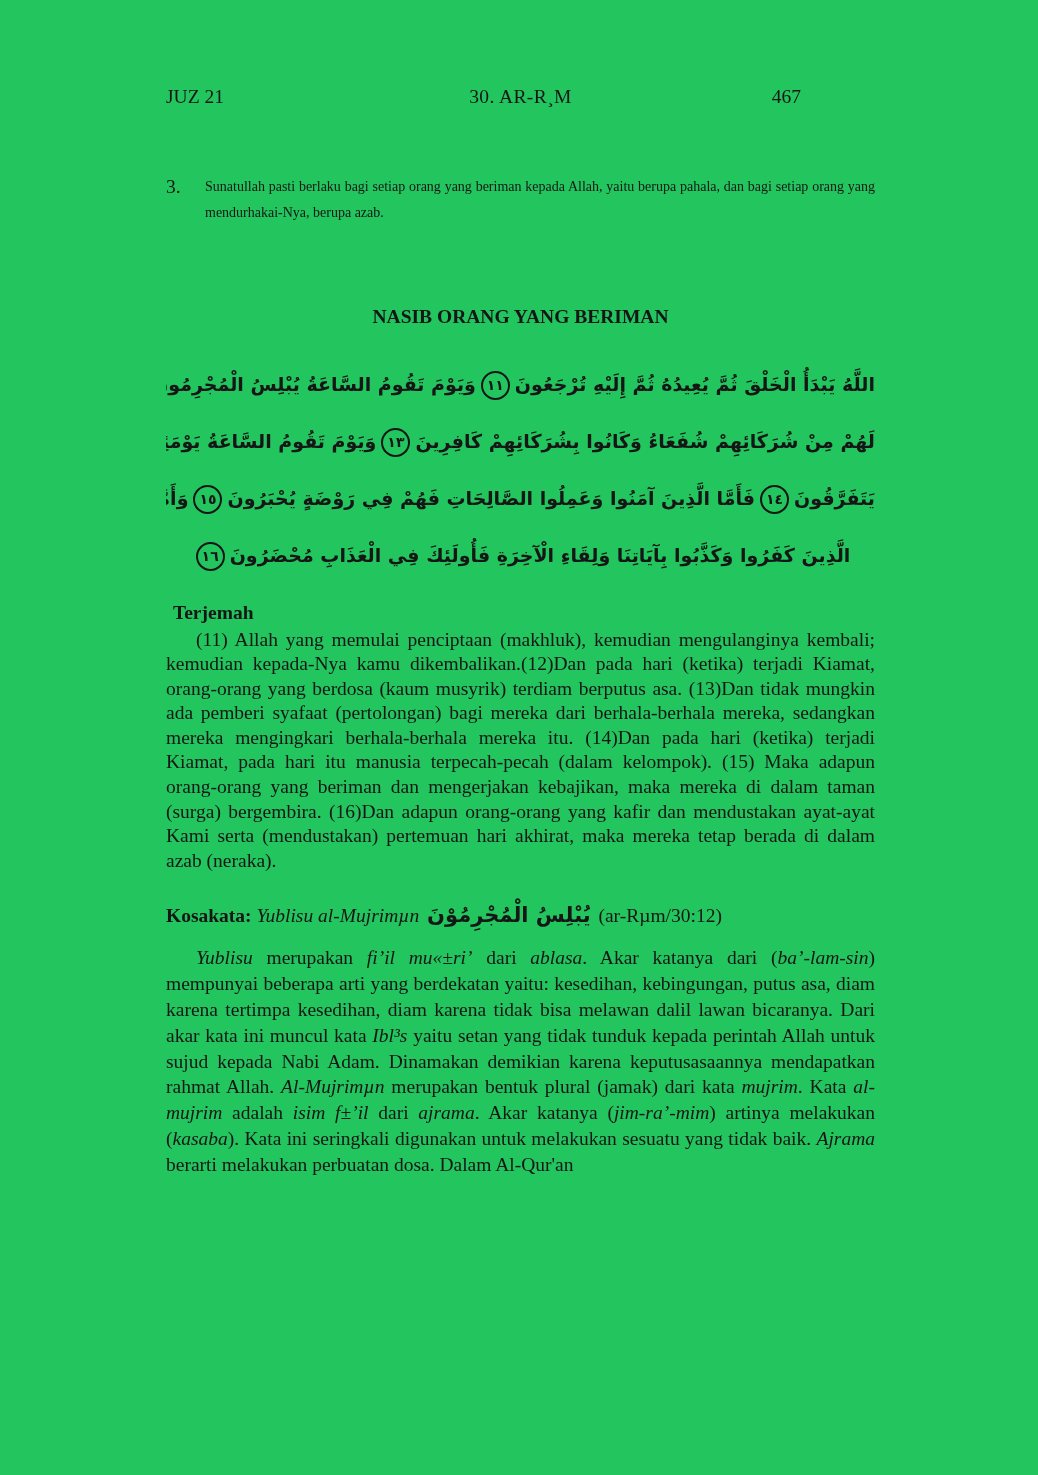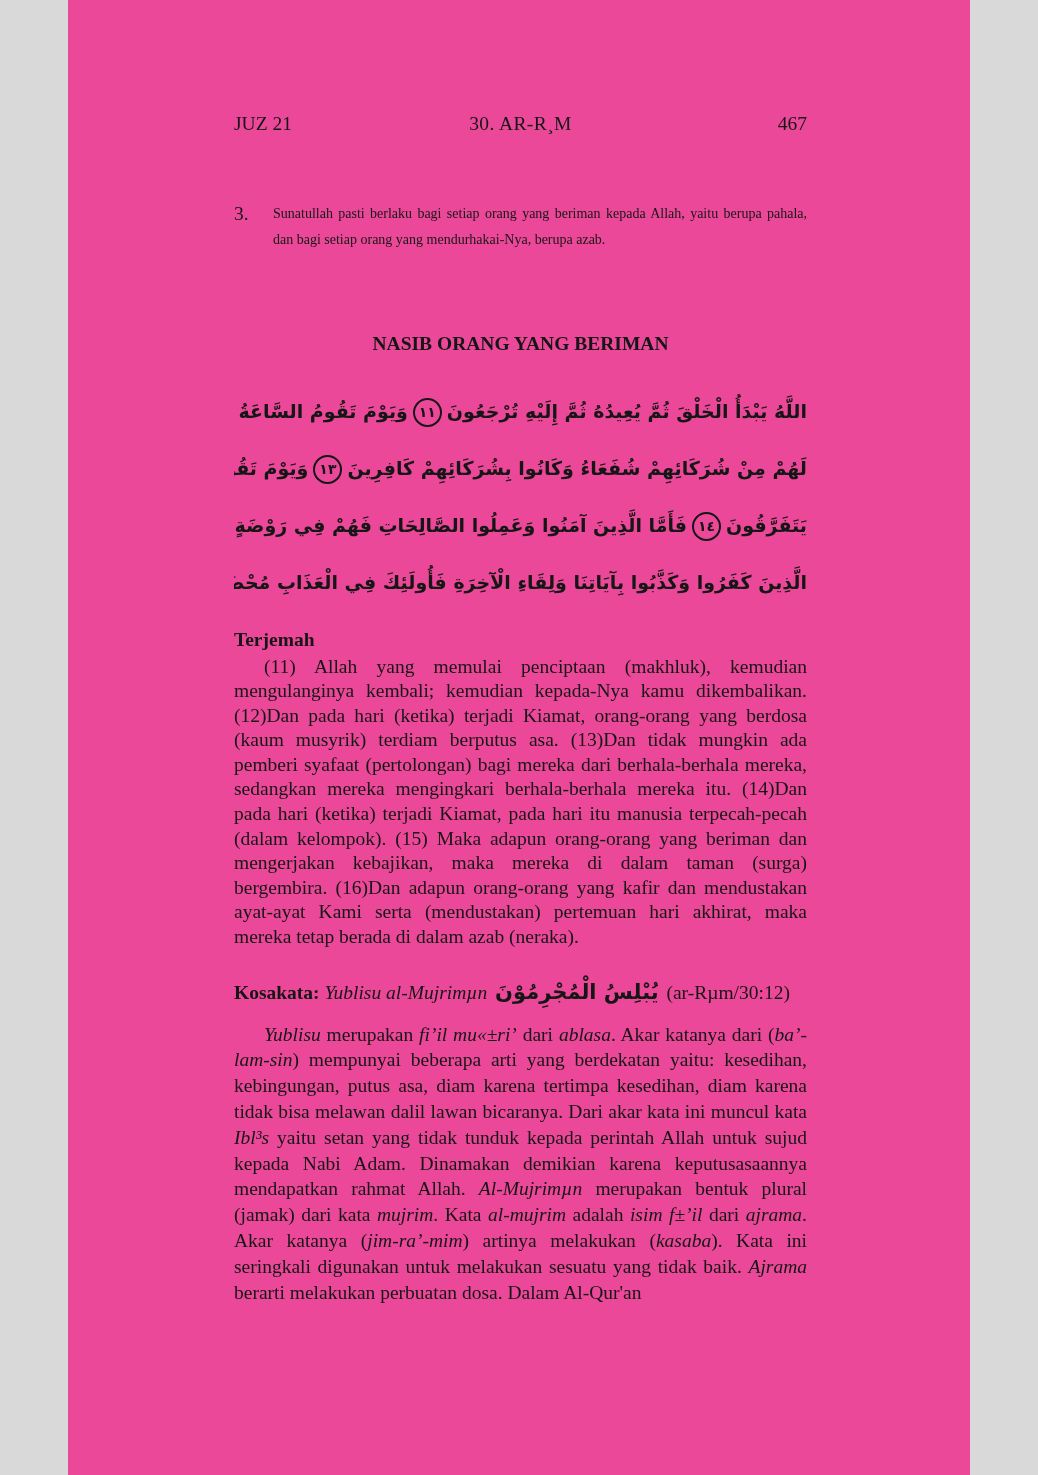--- a/index.html
+++ b/index.html
@@ -1,39 +1,39 @@
 <!DOCTYPE html>
 <html><head>
 <meta charset="utf-8">
 <style>
   html, body { margin: 0; padding: 0; }
   body { background: #d9d9d9; }
 
   .page {
-    width: 902px;
+    width: 1038px;
     height: 1475px;
     margin: 0 auto;
-    background: #ec4899;
+    background: #22c55e;
     color: #161616;
     font-family: "Liberation Serif", serif;
-    padding: 113px 163px 0 166px;
+    padding: 86px 163px 0 166px;
     box-sizing: border-box;
     overflow: hidden;
   }
 
   
   .page-header {
     display: flex;
     align-items: baseline;
     font-size: 19.5px;
     line-height: 22px;
   }
   .h-left  { flex: 1; text-align: left; }
   .h-center{ flex: 2; text-align: center; letter-spacing: .4px; }
-  .h-right { flex: 1; text-align: right; }
+  .h-right { flex: 1; text-align: center; }
 
   
   .point { display: flex; margin-top: 66px; }
   .point .num {
     flex: none; width: 39px;
     font-size: 19.5px; line-height: 25.5px;
   }
   .point .pt {
     flex: 1; margin: 0;
     font-size: 14px; line-height: 25.5px;
@@ -72,21 +72,21 @@
     border-radius: 50%;
     font-size: 14px;
     line-height: 1;
     margin: 0 5px;
     vertical-align: middle;
     box-sizing: border-box;
   }
 
   
   .terjemah-heading {
-    margin: 16px 0 0;
+    margin: 16px 7px 0;
     font-size: 19.5px;
     line-height: 25px;
     font-weight: 700;
   }
   .terjemah-text {
     margin: 3px 0 0;
     font-size: 19.5px;
     line-height: 24.6px;
     text-align: justify;
     text-indent: 30px;

